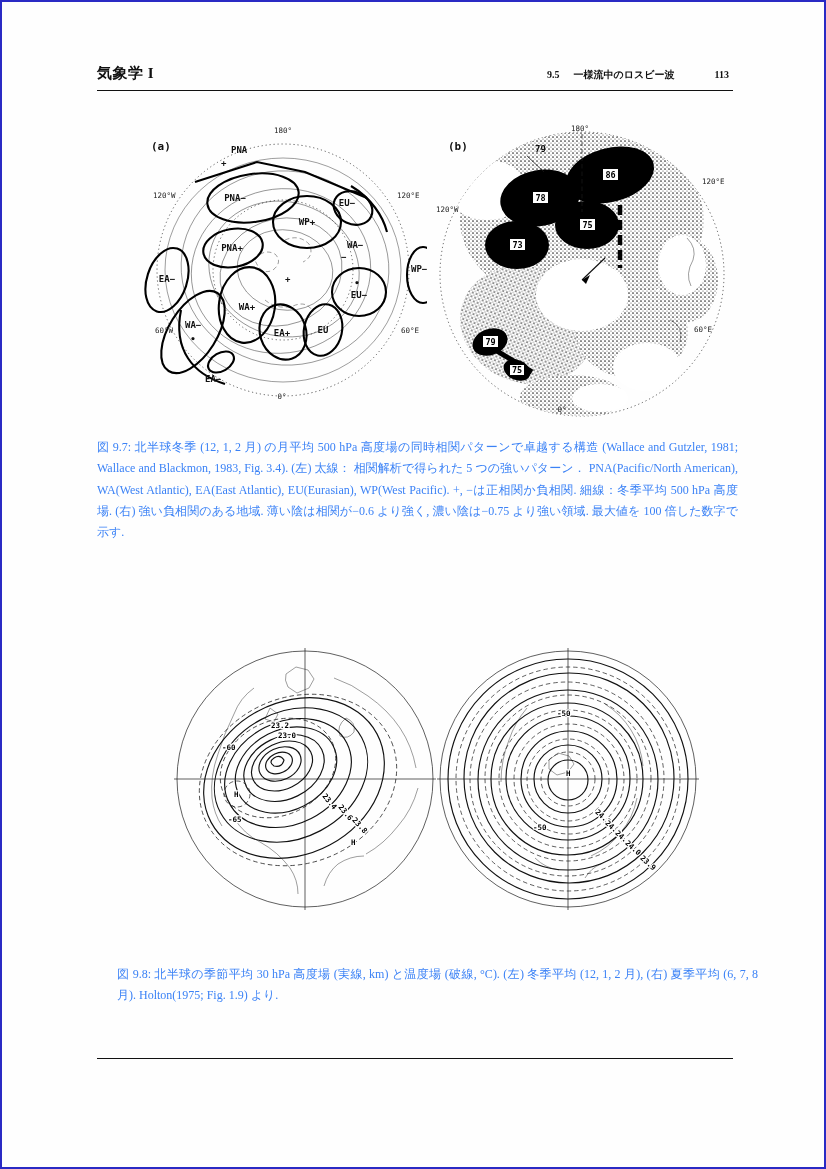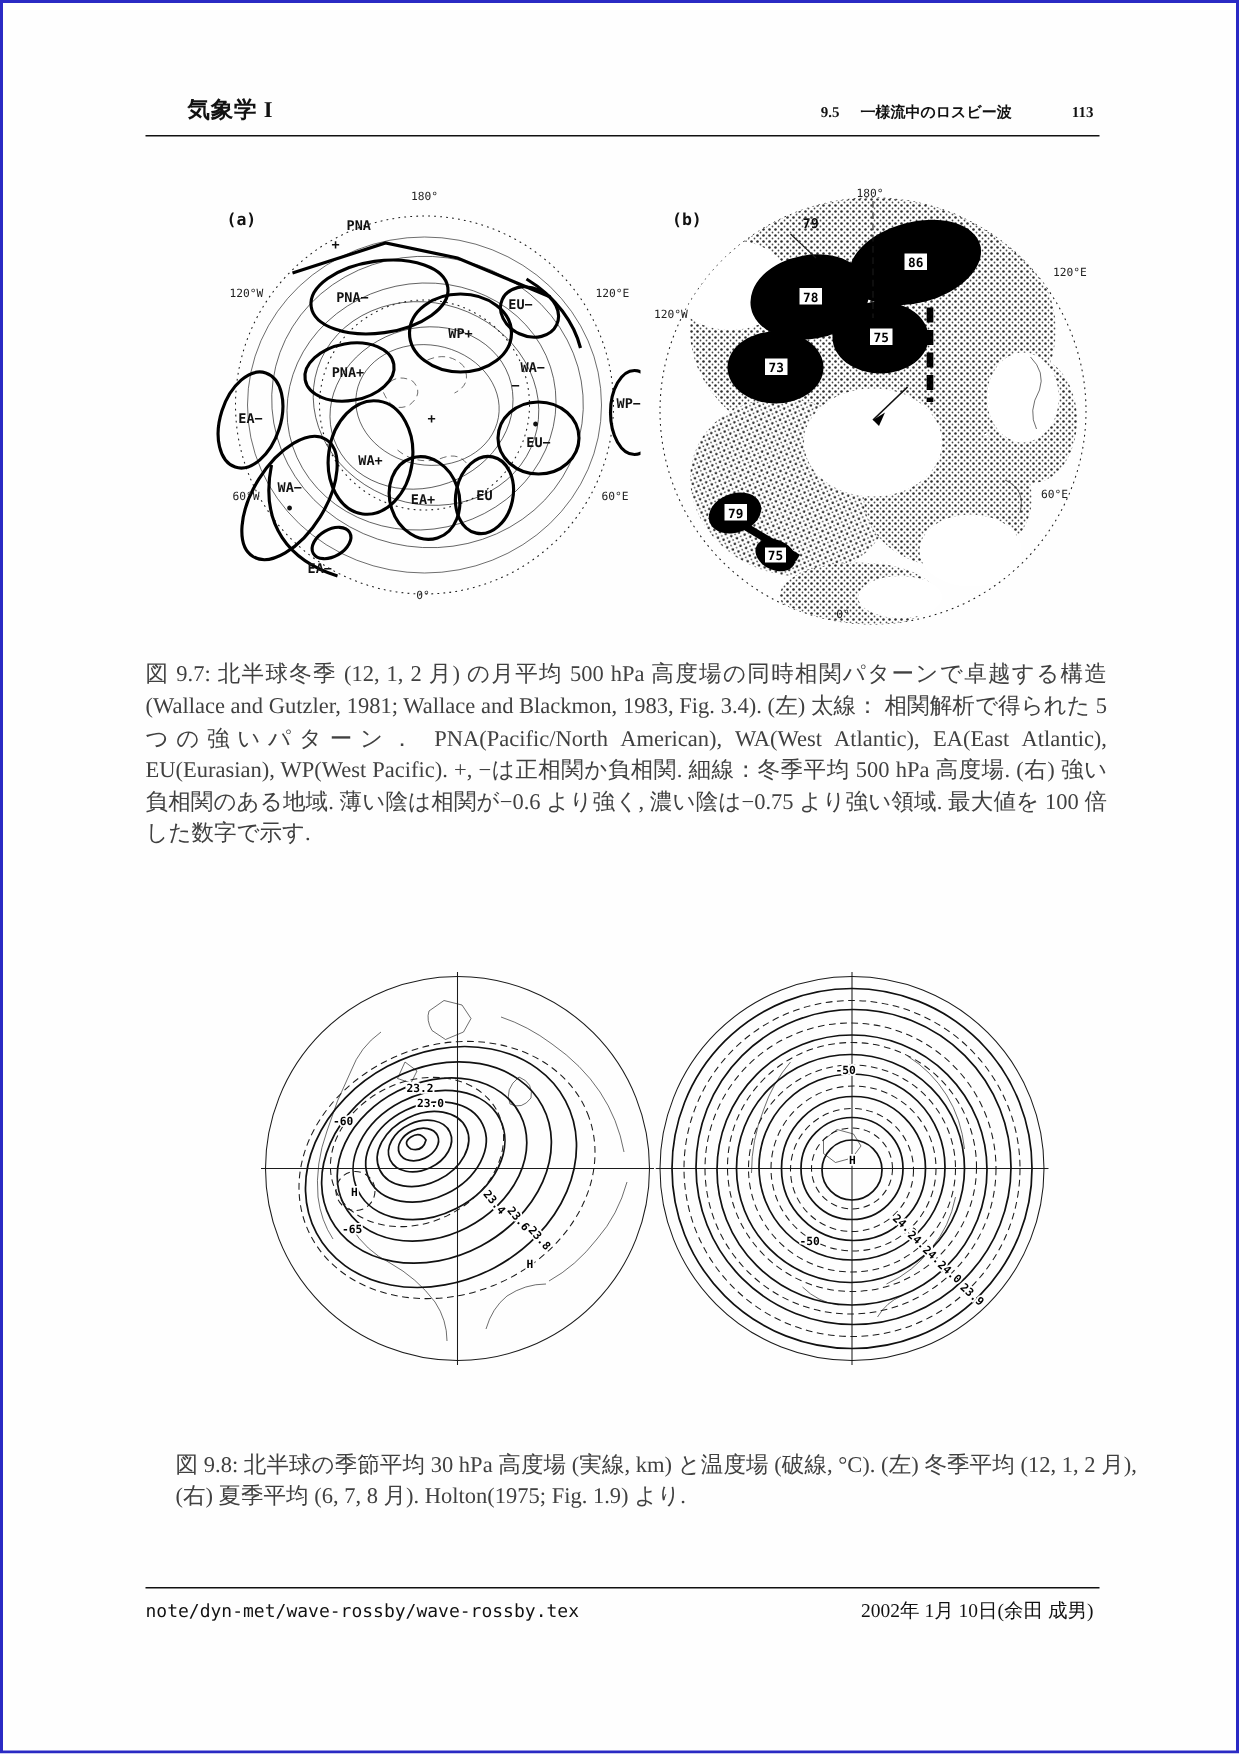--- a/index.html
+++ b/index.html
@@ -2,21 +2,21 @@
 <html><head>
 <meta charset="utf-8">
 <style>
   html,body{margin:0;padding:0;background:#fff;}
   .page{
     position:relative; width:826px; height:1169px; box-sizing:border-box;
     background:#fefefe; border:2px solid #2a2ac4; overflow:hidden;
     font-family:"Liberation Serif","DejaVu Serif",serif; color:#111;
   }
   
-  .hdr{position:absolute; left:95px; right:95px; top:62px; display:flex; justify-content:space-between; align-items:baseline;margin-left:28px;}
+  .hdr{position:absolute; left:95px; right:95px; top:62px; display:flex; justify-content:space-between; align-items:baseline;}
   .hdr .l{font-weight:bold; font-size:15px; letter-spacing:.5px;}
   .hdr .r{font-weight:bold; font-size:10px; display:flex; gap:14px; align-items:baseline;}
   .hdr .r .pn{margin-left:26px;}
   .rule{position:absolute; left:95px; width:636px; height:0; border-top:1.6px solid #111;}
   .rule.top{top:88px;}
   .rule.bot{top:1056px;}
   
   .figwrap{position:absolute;}
   svg{display:block;}
   .thin{fill:none;stroke:#1b1b1b;stroke-width:.7;}
@@ -24,21 +24,21 @@
   .med{fill:none;stroke:#111;stroke-width:1.15;}
   .bold{fill:none;stroke:#000;stroke-width:2.1;}
   .dash{stroke-dasharray:4.5 3;}
   .dot{stroke-dasharray:1.2 2.8;}
   .maplab{font:bold 9px "DejaVu Sans Mono","Liberation Mono",monospace;fill:#111;}
   .mer{font:7.5px "DejaVu Sans Mono","Liberation Mono",monospace;fill:#222;}
   .tag{font:bold 11px "DejaVu Sans Mono","Liberation Mono",monospace;fill:#111;}
   .clab{font:bold 7.5px "DejaVu Sans Mono","Liberation Mono",monospace;fill:#000;paint-order:stroke;stroke:#fff;stroke-width:2.4px;}
   .numbox{font:bold 8.5px "DejaVu Sans Mono","Liberation Mono",monospace;fill:#000;}
   
-  .cap{position:absolute; left:95px; width:641px; font-size:15px; line-height:21.3px; text-align:justify; color:#404040;}
+  .cap{position:absolute; left:95px; width:641px; font-size:12px; line-height:21.3px; text-align:justify; color:#3b82f6;}
   .cap1{top:423px;}
   .cap2{top:950px;margin-left:20px;}
   
   .ftr{position:absolute; left:95px; right:95px; top:1063px; display:flex; justify-content:space-between; align-items:baseline;}
   .ftr .path{font-family:"DejaVu Sans Mono","Liberation Mono",monospace; font-size:12px;}
   .ftr .date{font-size:13px;}
 </style>
 </head>
 <body>
 
@@ -282,18 +282,14 @@
         <text class="clab" x="120" y="68">-50</text>
         <text class="clab" x="96" y="182">-50</text>
         <text class="clab" x="129" y="128">H</text>
       </g>
     </svg>
   </div>
 
   <p class="cap cap2">図 9.8: 北半球の季節平均 30 hPa 高度場 (実線, km) と温度場 (破線, °C). (左) 冬季平均 (12, 1, 2 月), (右) 夏季平均 (6, 7, 8 月). Holton(1975; Fig. 1.9) より.</p>
 
   <div class="rule bot"></div>
-  <div class="ftr">
-    <span class="path">note/dyn-met/wave-rossby/wave-rossby.tex</span>
-    <span class="date">2002年 1月 10日(余田 成男)</span>
-  </div>
 
 </div>
 
 </body></html>

